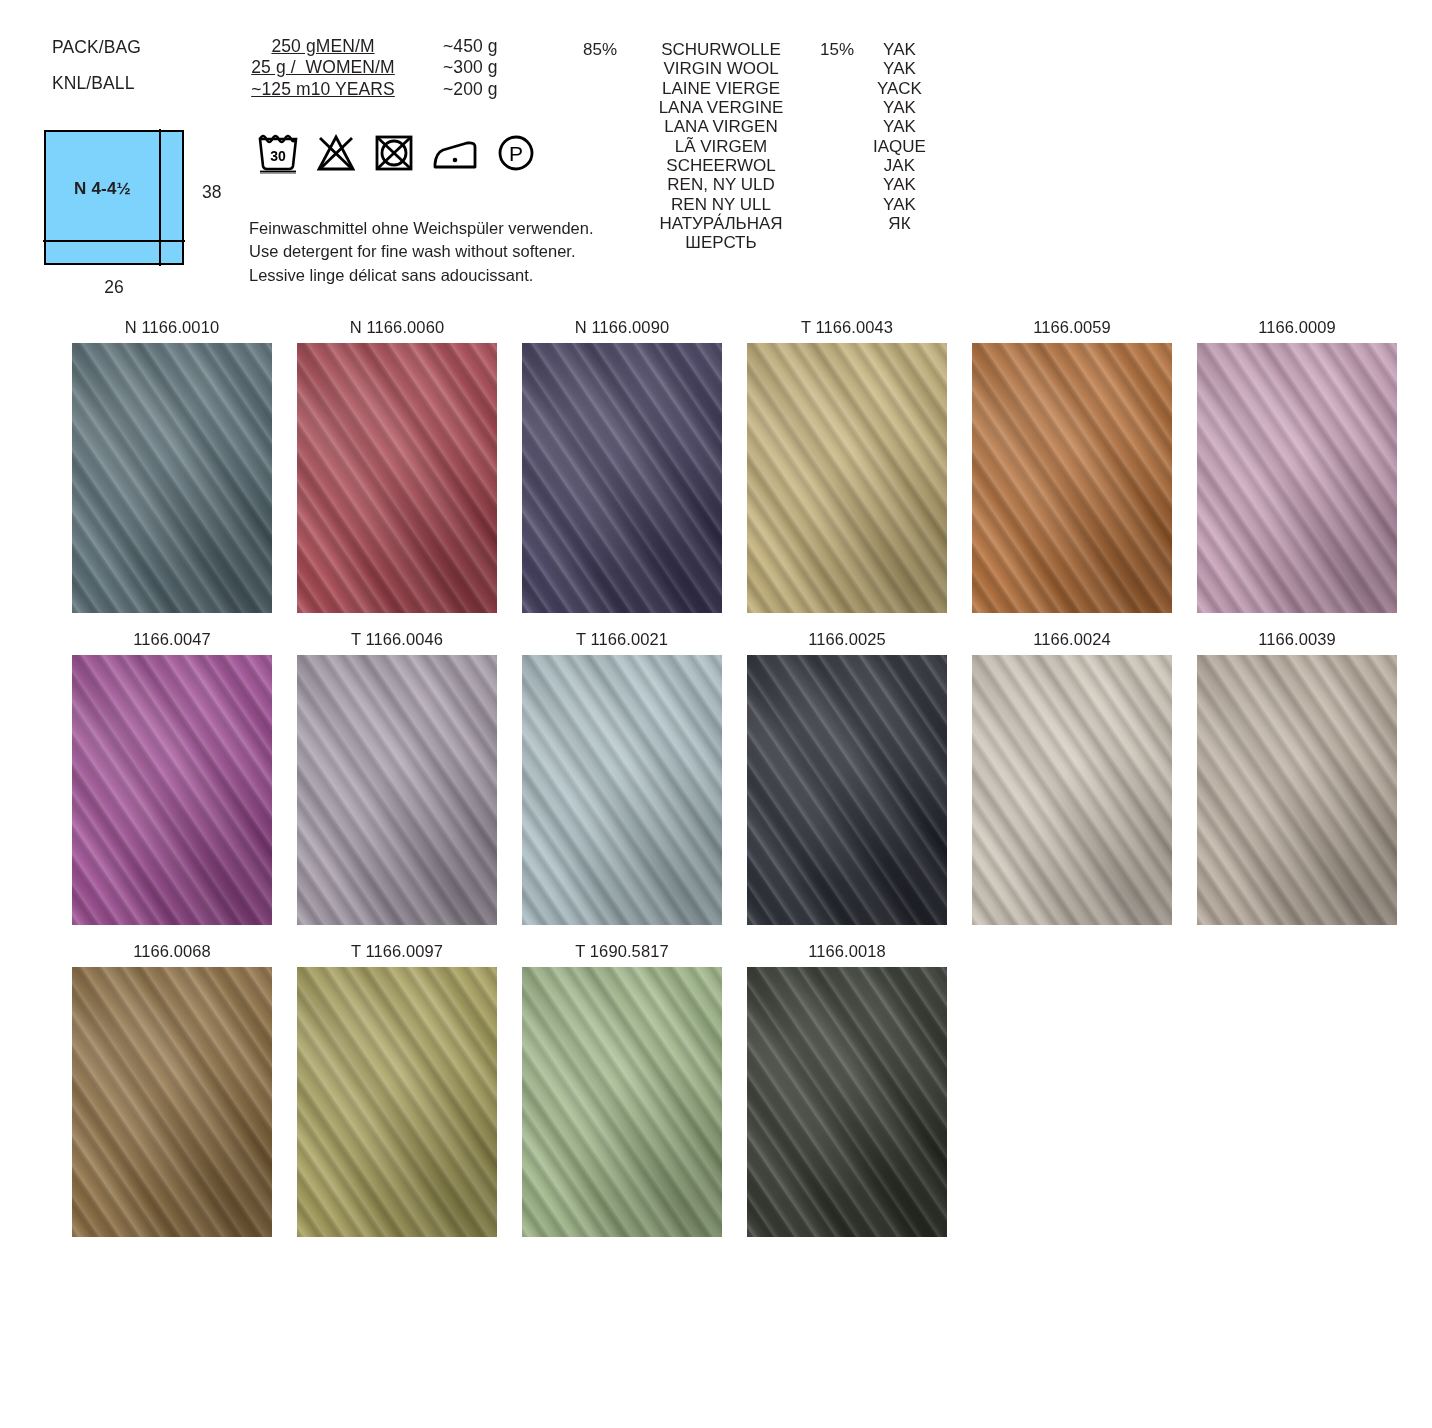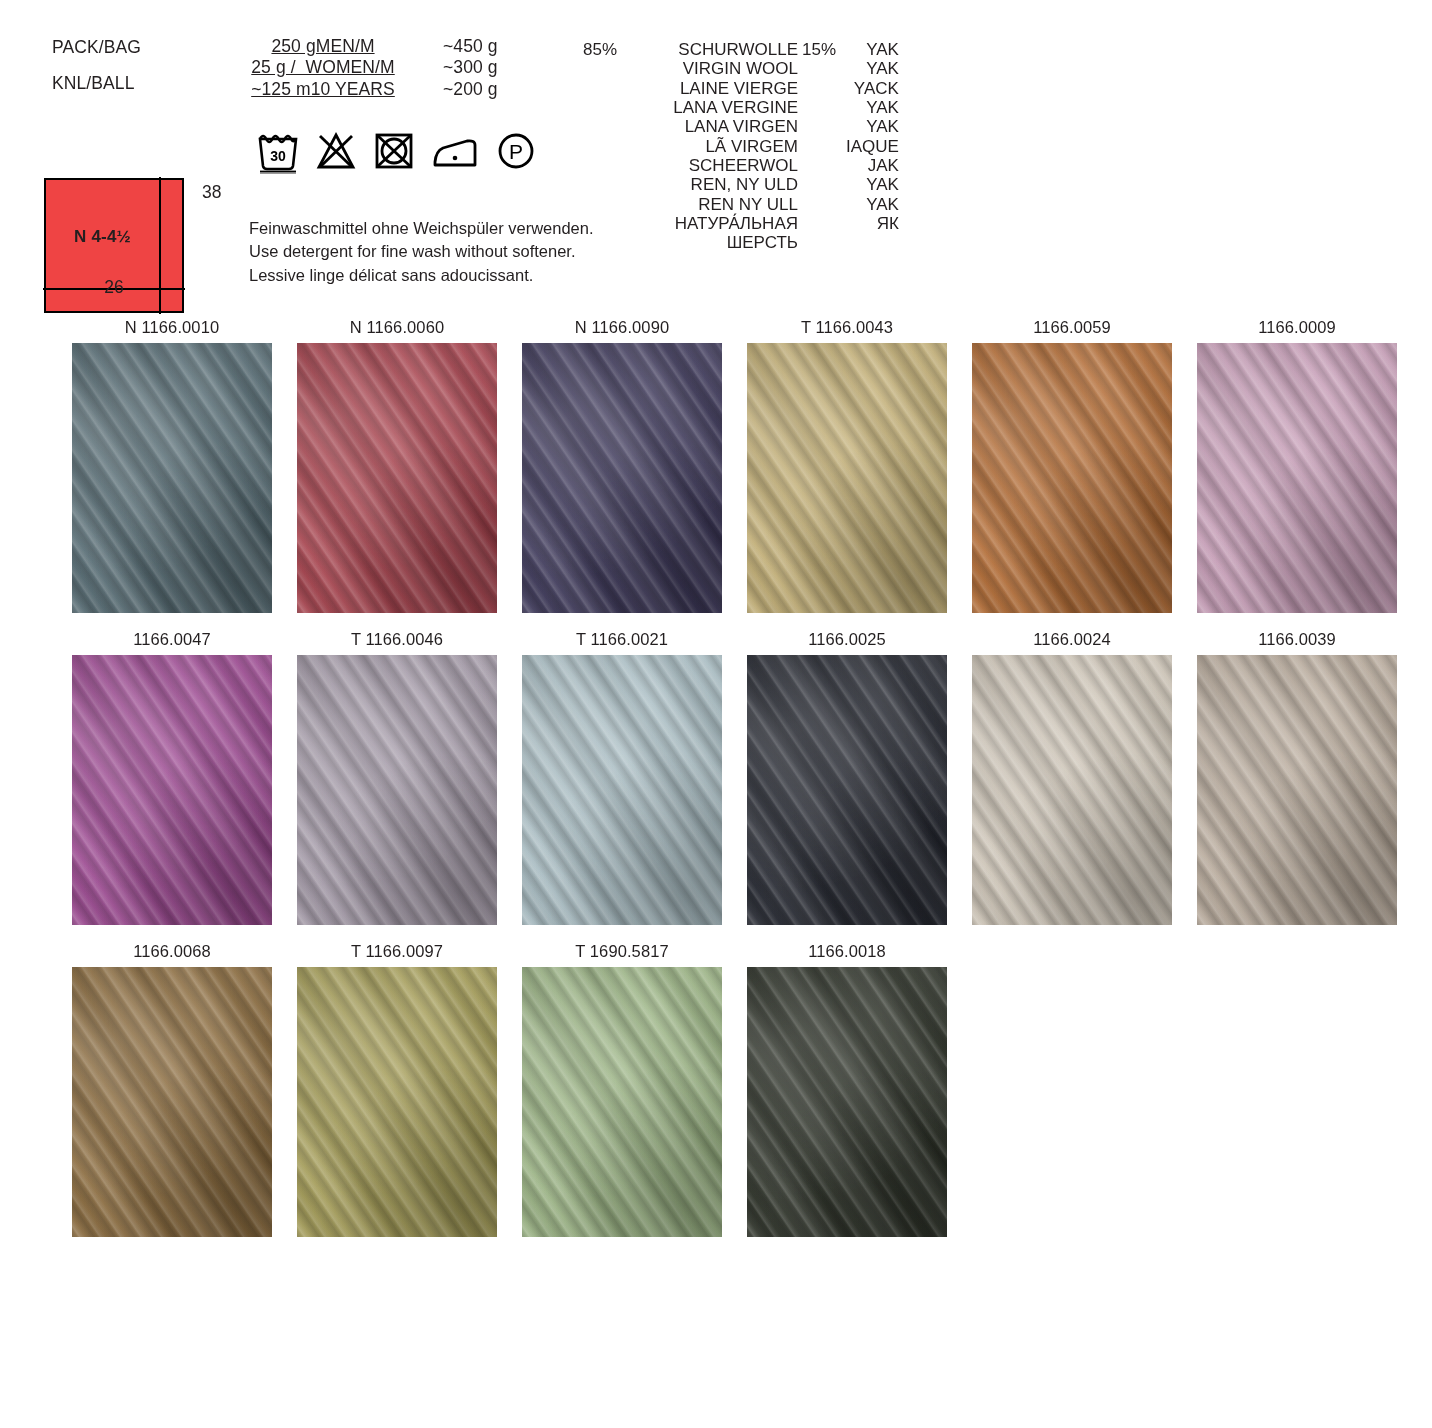--- a/index.html
+++ b/index.html
@@ -39,22 +39,21 @@
   #gauge-wrap {
     position: absolute;
     left: 44px; top: 130px;
     width: 240px; height: 175px;
   }
   .gauge-box {
     position: absolute;
     left: 0; top: 0;
     width: 140px; height: 135px;
     border: 2.6px solid #000;
-    background: #ef4444;
-    margin-top: 48px;
+    background: #7dd3fc;
   }
   .gauge-box .vline {
     position: absolute;
     right: 21px; top: -2.6px; bottom: -2.6px;
     width: 2.2px; background: #000;
   }
   .gauge-box .hline {
     position: absolute;
     left: -2.6px; right: -2.6px; bottom: 21px;
     height: 2.2px; background: #000;
@@ -79,45 +78,45 @@
     top: 147px;
     text-align: center;
     font-size: 17.5px;
   }
 
   
   #care-symbols {
     position: absolute;
     left: 257px; top: 128px;
     display: flex;
-    align-items: center;
+    align-items: flex-end;
     gap: 16px;
   }
   #care-symbols svg { display: block; }
 
   #care-text {
     position: absolute;
     left: 249px; top: 192px;
     font-size: 16.5px;
     line-height: 1.41;
     margin-top: 25px;
   }
 
   
   #composition {
     position: absolute;
     left: 583px; top: 40px;
     display: grid;
     grid-template-columns: 40px 172px 42px auto;
-    column-gap: 3px;
+    column-gap: 12px;
     font-size: 17px;
     line-height: 1.137;
   }
   #composition .pct { text-align: right; padding-right: 7px; }
-  #composition .nm  { text-align: right; }
+  #composition .nm  { text-align: center; }
   #composition .row-cell { white-space: pre; }
 
   
   #swatch-area {
     position: absolute;
     left: 0; top: 318px;
     width: 1432px;
     padding-left: 24px;
   }
   .swatch-row {

